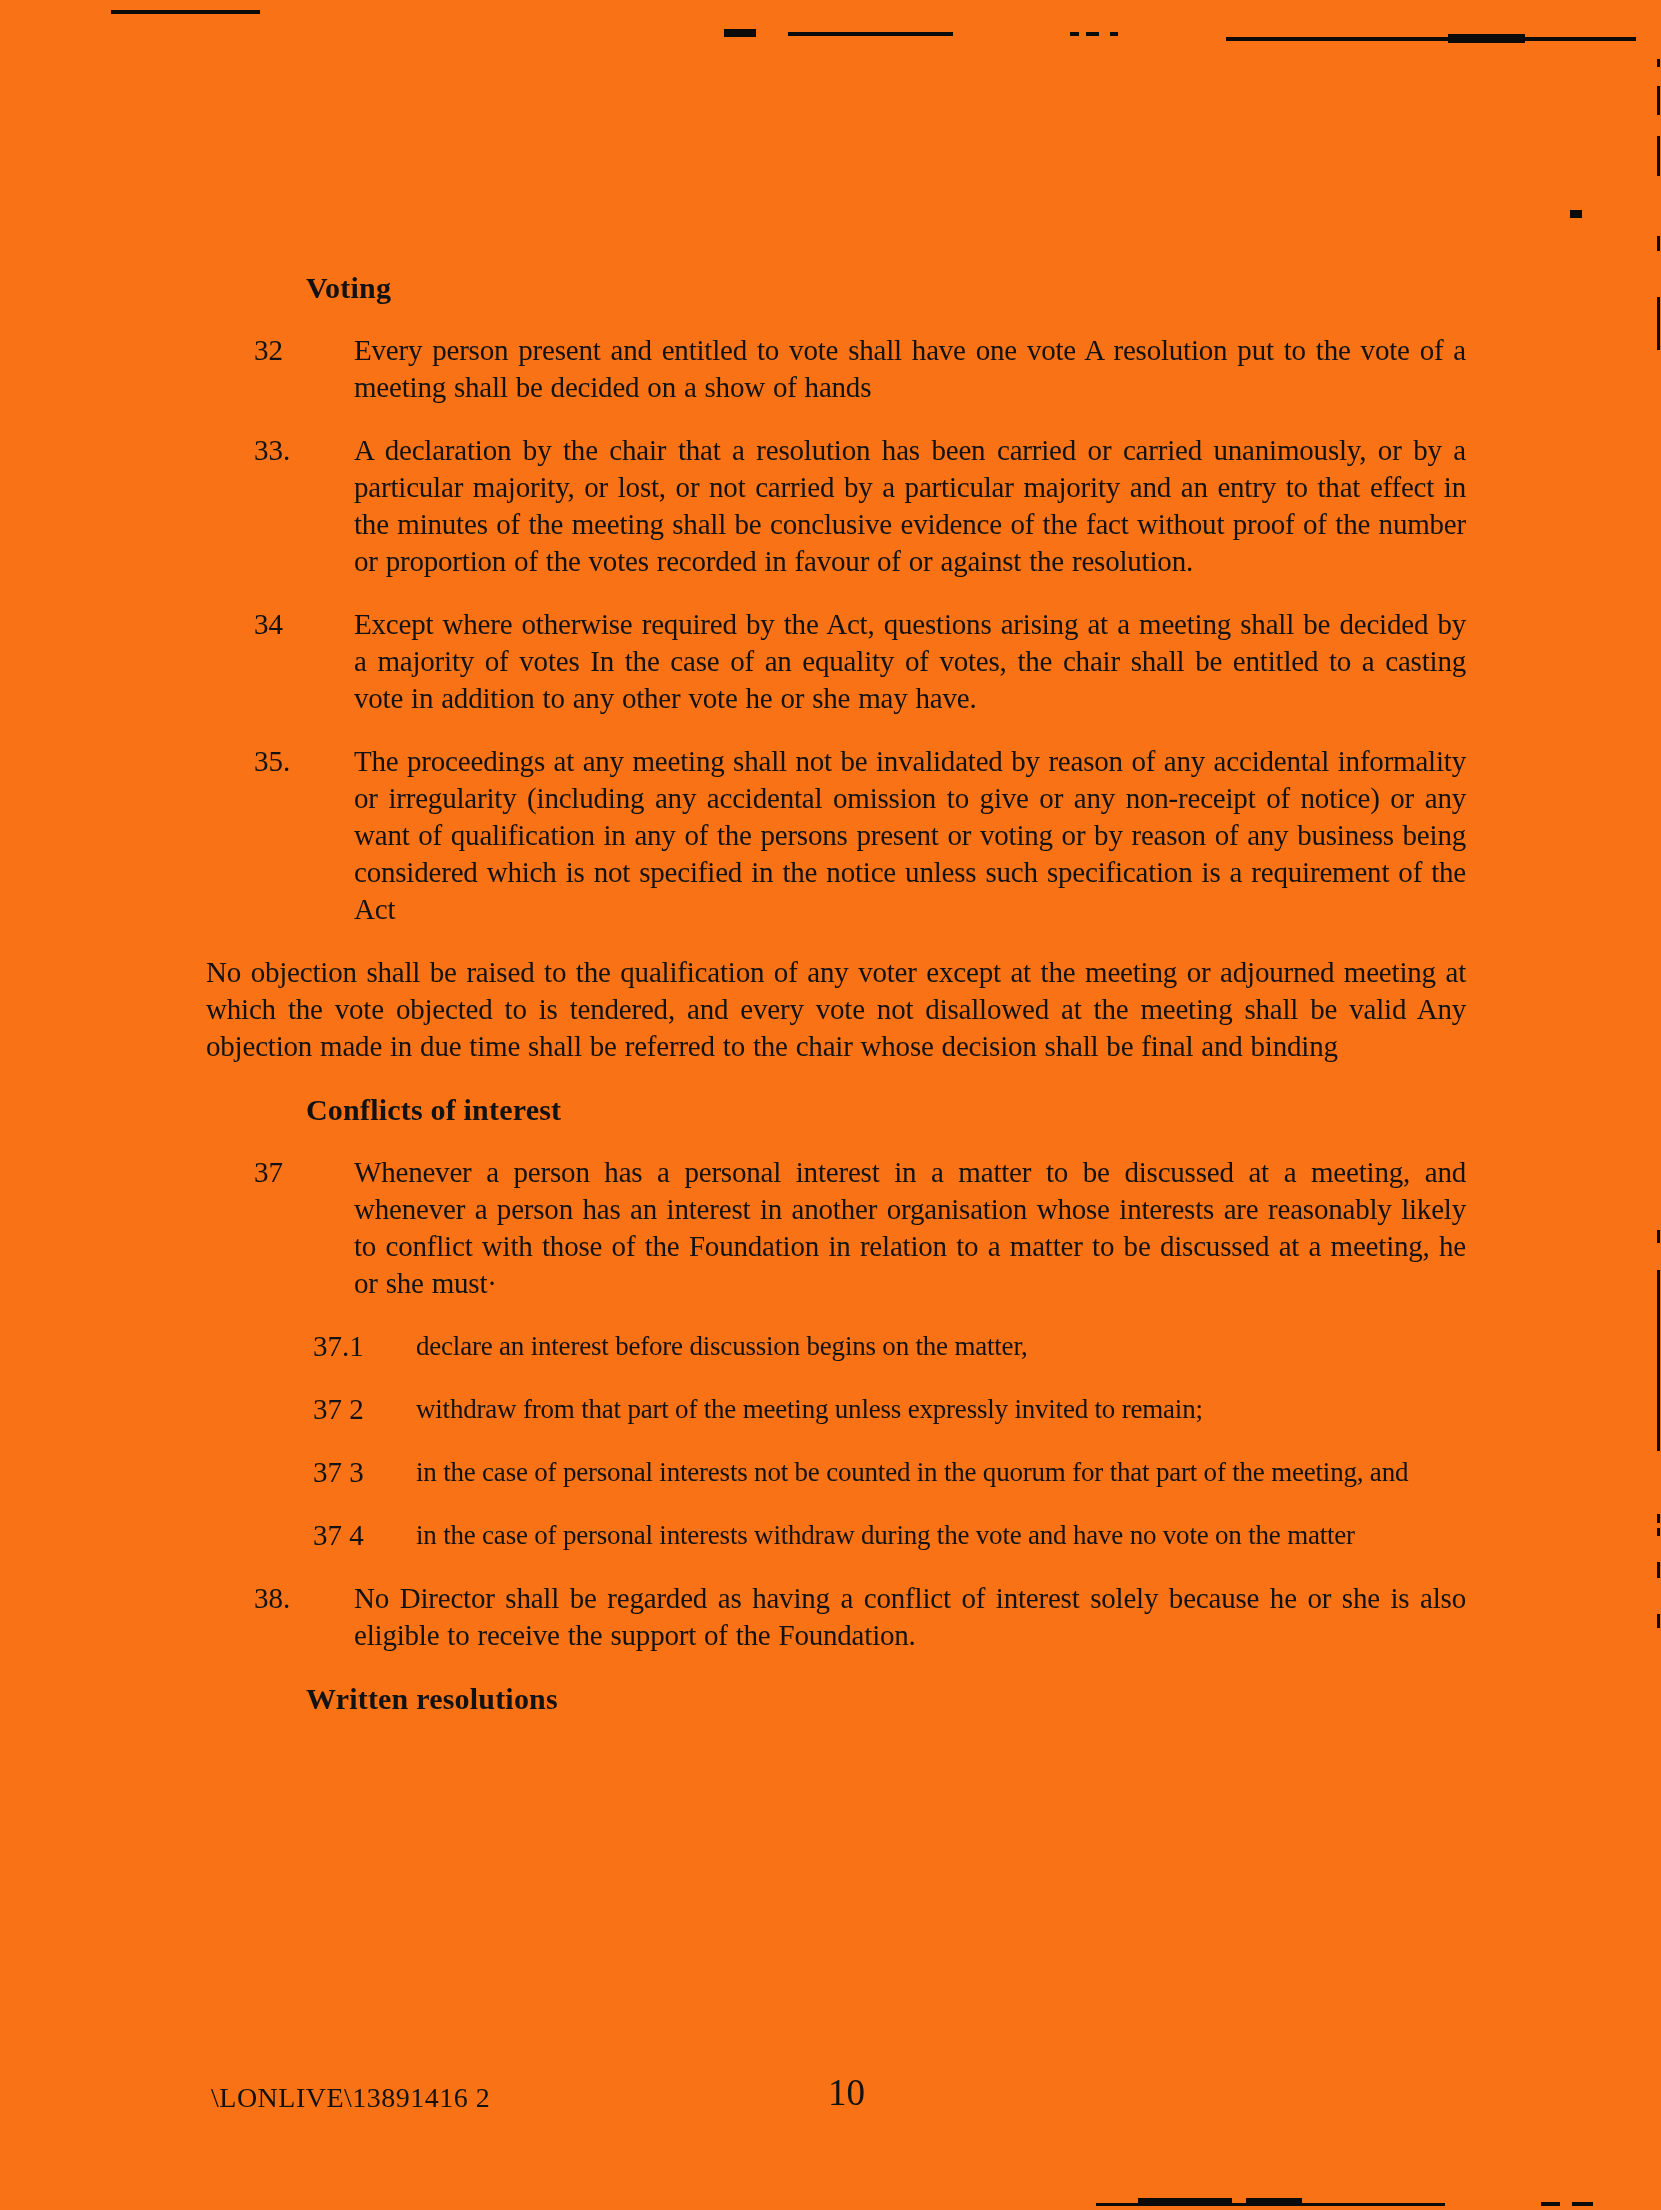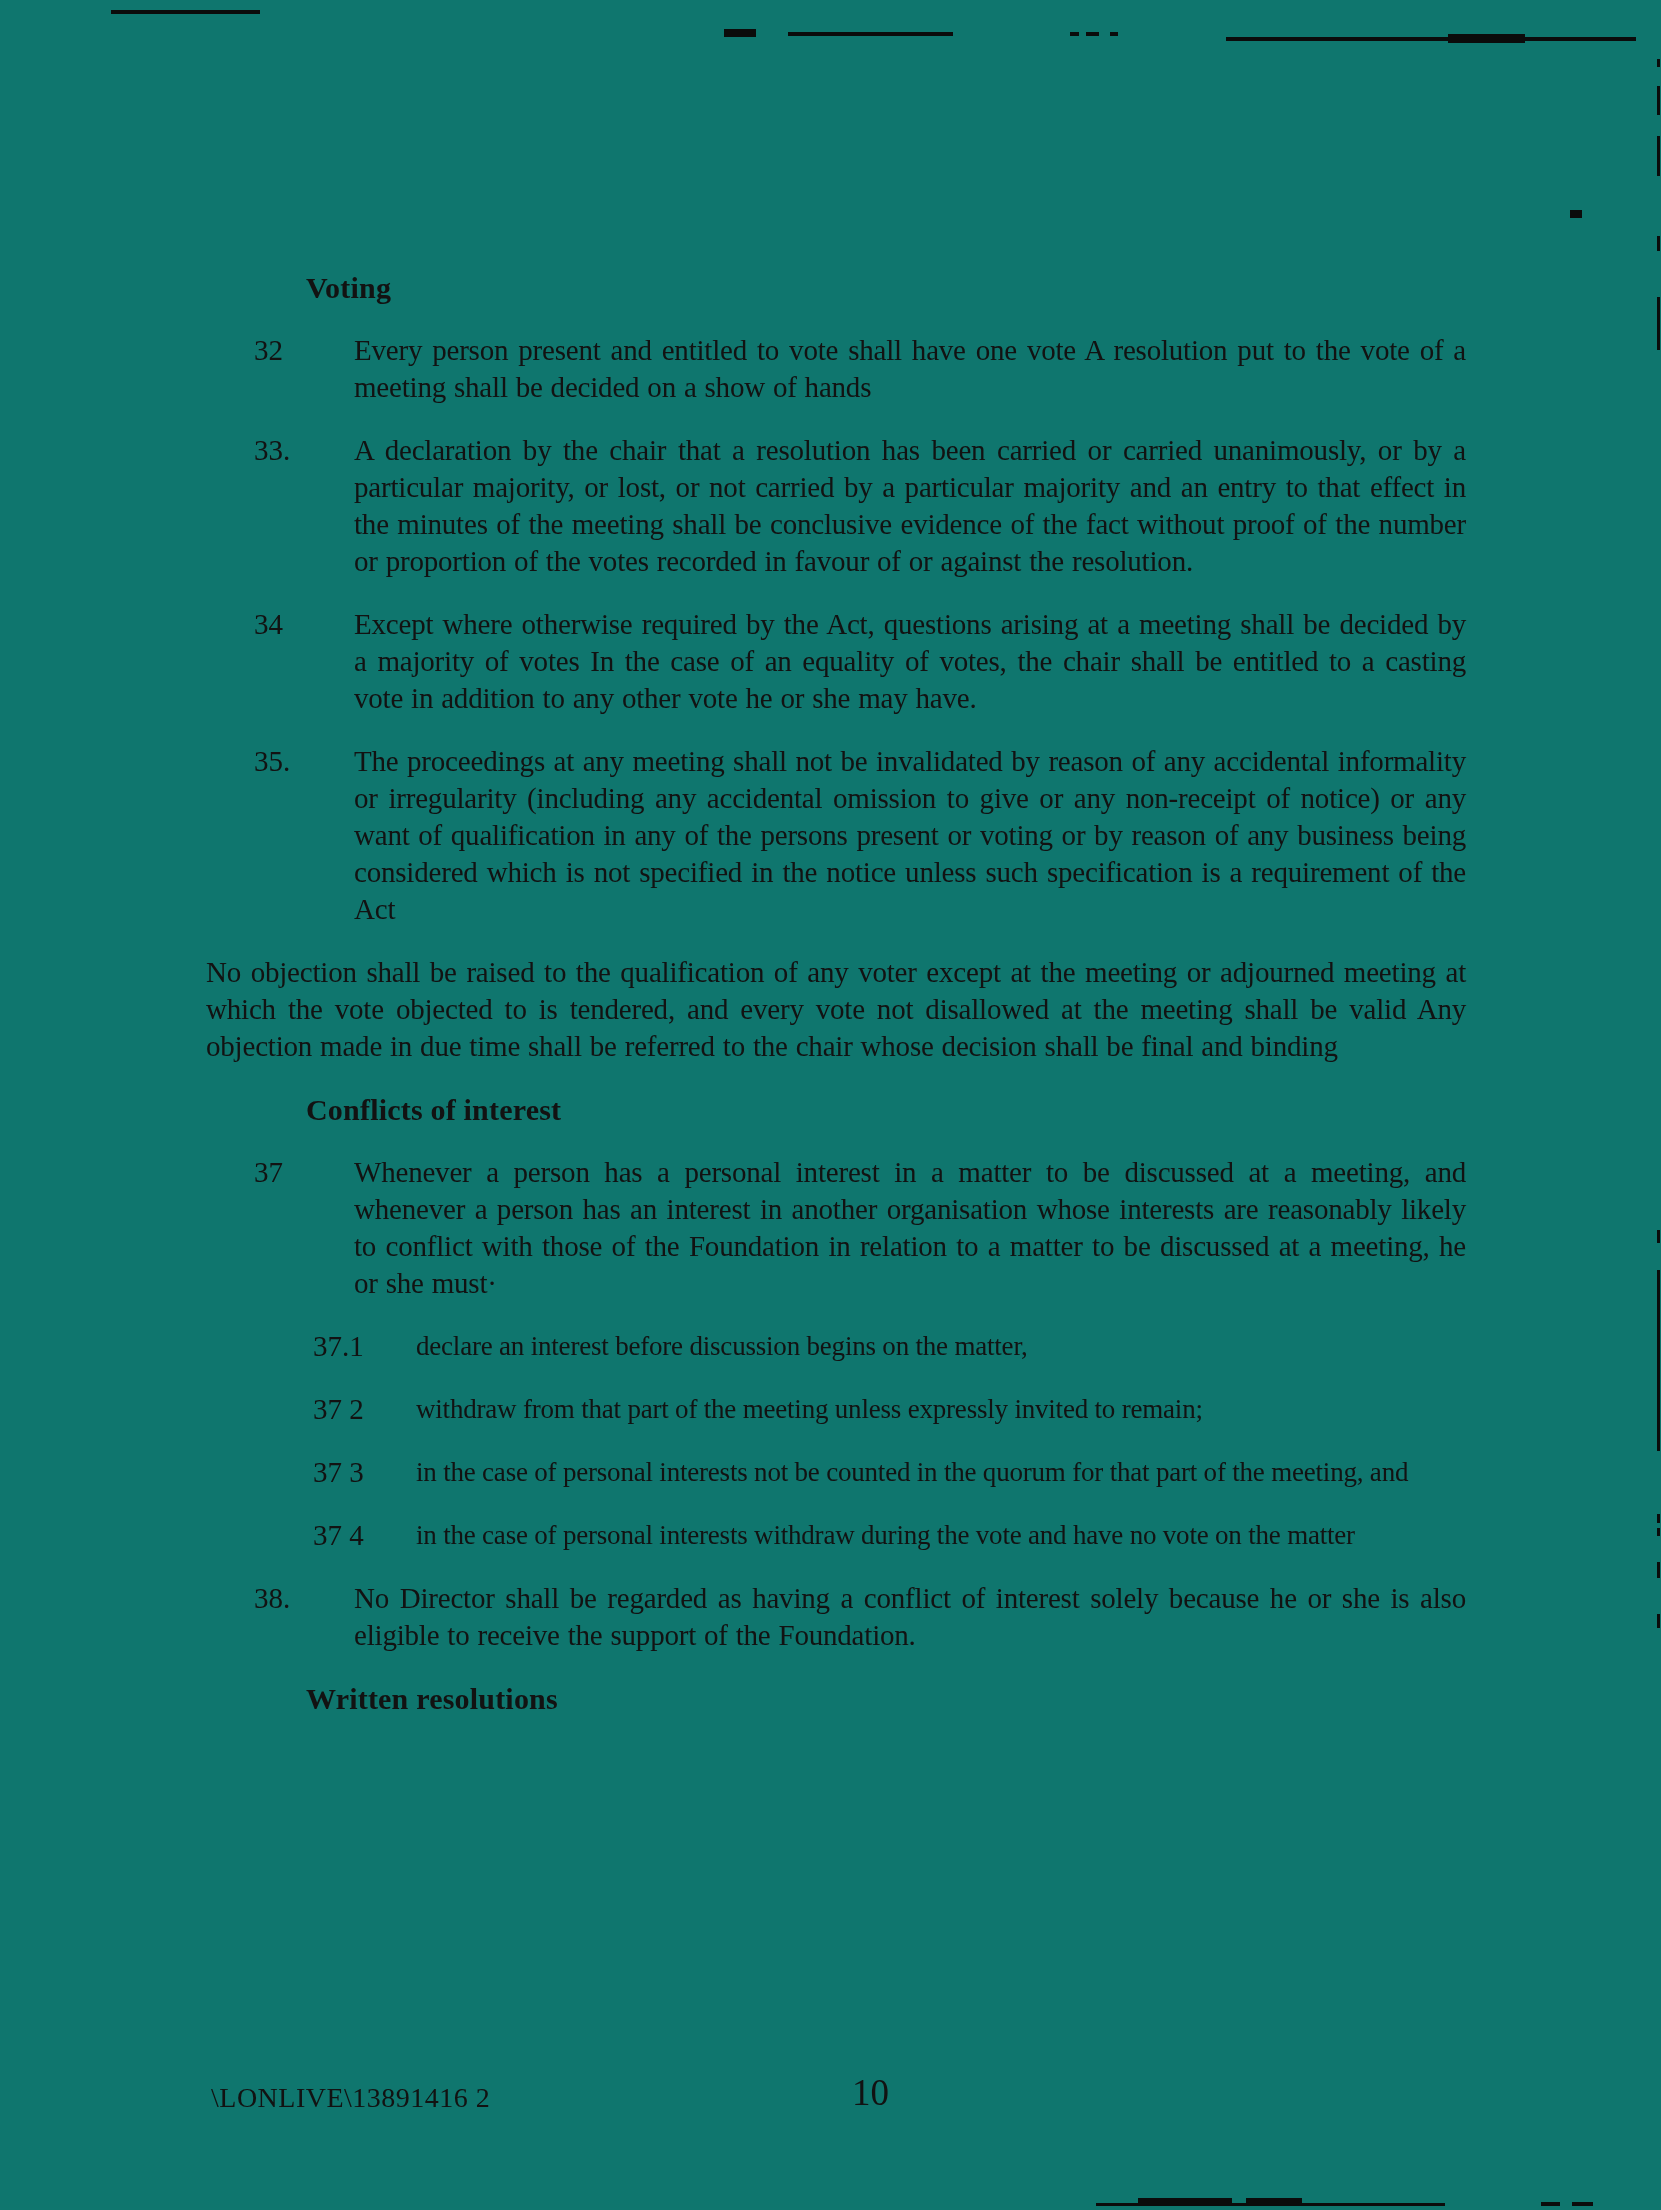--- a/index.html
+++ b/index.html
@@ -1,19 +1,19 @@
 <!DOCTYPE html>
 <html style="font-size:15px"><head>
 <meta charset="utf-8">
 <style>
   html,body{margin:0;padding:0;background:#e8e8e8;}
   .page{
     position:relative;
     width:1661px;height:2210px;
-    background:#0f766e;
+    background:#f97316;
     font-family:"Liberation Serif","DejaVu Serif",serif;
     color:#121212;
     overflow:hidden;
   }
   .content{
     position:absolute;
     left:206px;top:269px;width:1260px;
   }
   .block{margin-bottom:26px;}
   .heading{
@@ -38,21 +38,21 @@
     flex:1;
     font-size:27px;line-height:37px;
     text-align:justify;
     letter-spacing:-0.2px;
   }
   .footer-ref{
     position:absolute;left:211px;top:2082px;
     font-size:28px;letter-spacing:0.5px;
   }
   .footer-page{
-    position:absolute;left:852px;top:2071px;
+    position:absolute;left:828px;top:2071px;
     font-size:37px;
   }
   .art{position:absolute;background:#0b0b0b;}
 </style>
 </head>
 <body>
 
 <div class="page">
 
   <div class="art" style="left:111px;top:10.3px;width:149px;height:3.7px;"></div>

